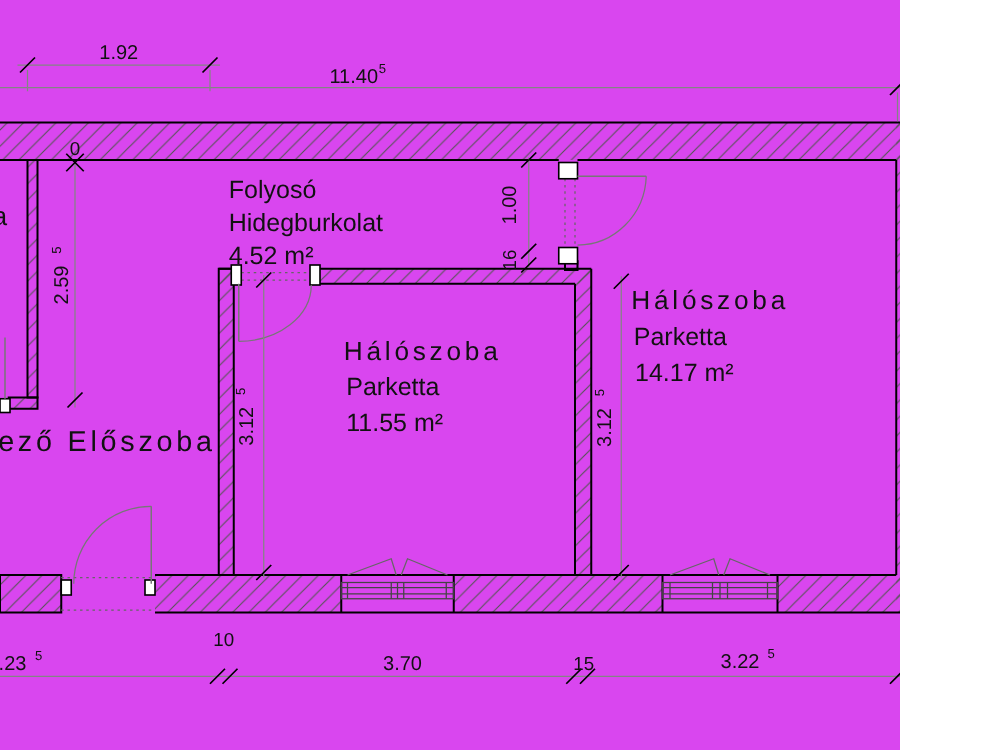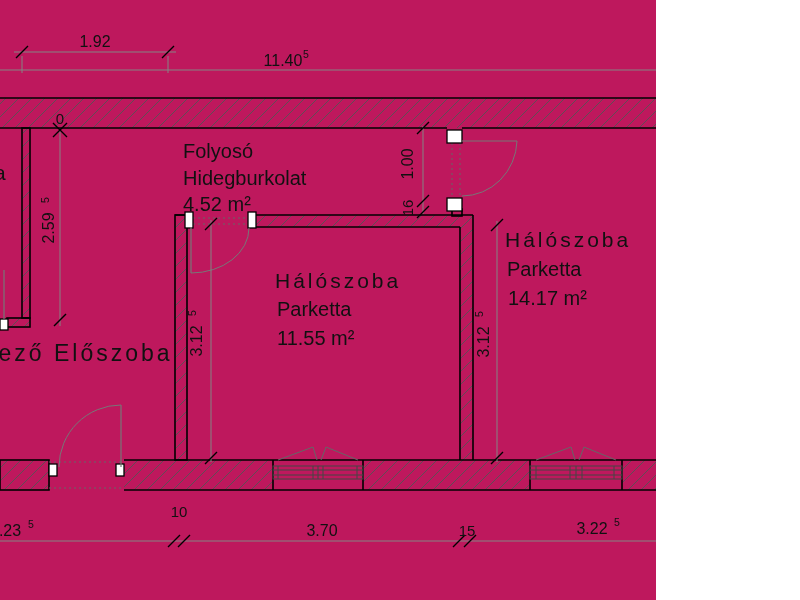--- a/index.html
+++ b/index.html
@@ -1,16 +1,16 @@
 <!DOCTYPE html>
 <html><head>
 <meta charset="utf-8">
 <style>
   html,body{margin:0;padding:0;background:#fff;}
-  #canvas{position:relative;width:656px;height:600px;overflow:hidden;background:#be185d;}
+  #canvas{position:relative;width:720px;height:600px;overflow:hidden;background:#d946ef;}
   svg text{font-family:"Liberation Sans","DejaVu Sans",sans-serif;fill:#111;}
 </style>
 </head>
 <body>
 
 <div id="canvas">
 <svg width="800" height="600" viewBox="0 0 800 600">
   <defs>
     <pattern id="hatch" width="13" height="13" patternUnits="userSpaceOnUse">
       <path d="M-3,3 L3,-3 M0,13 L13,0 M10,16 L16,10" stroke="#555" stroke-width="0.9" fill="none"></path>

